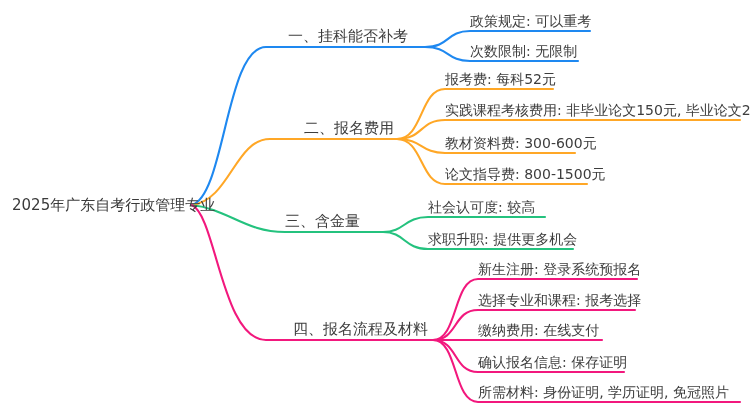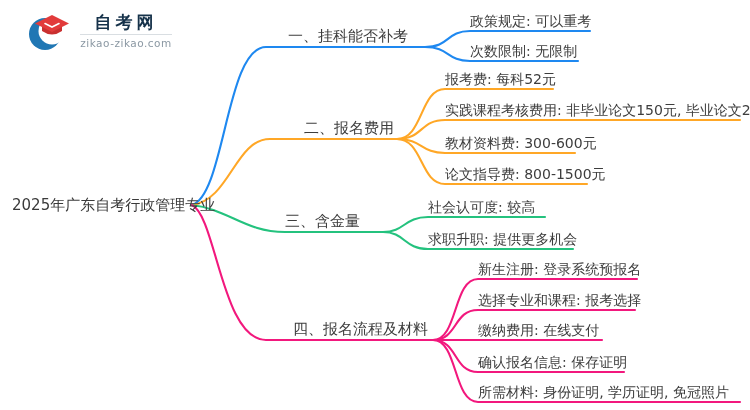--- a/index.html
+++ b/index.html
@@ -21,34 +21,20 @@
   .logo-col{display:flex;flex-direction:column;align-items:center;}
   .logo-title{font-size:17px;font-weight:bold;color:var(--logo_title);letter-spacing:4px;line-height:1.15;}
   .logo-divider{width:92px;height:1px;background:#d9dee2;margin:2px 0 2px 0;}
   .logo-domain{font-size:10.5px;color:var(--logo_sub);letter-spacing:0.5px;}
 </style>
 </head>
 <body>
 
 <div class="canvas">
 
-  <div class="logo">
-    <svg width="44" height="42" viewBox="0 0 44 42" aria-hidden="true">
-      <circle cx="17" cy="24" r="16" style="fill:var(--logo_blue)"></circle>
-      <circle cx="24" cy="21" r="13.5" fill="#ffffff"></circle>
-      <path d="M14,15 v6 q10,7 20,0 v-6 z" style="fill:var(--logo_red_dark)"></path>
-      <polygon points="24,5 41,13.5 24,22 7,13.5" style="fill:var(--logo_red)"></polygon>
-      <polyline points="17,13.5 24,17 31,13.5" fill="none" stroke="#ffffff" stroke-width="1.6" stroke-linecap="round"></polyline>
-    </svg>
-    <div class="logo-col">
-      <div class="logo-title">自考网</div>
-      <div class="logo-divider"></div>
-      <div class="logo-domain">zikao-zikao.com</div>
-    </div>
-  </div>
 
   <svg class="map" width="750" height="410" viewBox="0 0 750 410">
 
     <g>
       <path class="link b1" d="M192,205 C225,195 226,47 266,47 H425"></path>
       <path class="link b1" d="M425,47 C450,47 446,31 470,31 H590"></path>
       <path class="link b1" d="M425,47 C450,47 446,61 470,61 H578"></path>
       <text class="parent" x="288" y="41">一、挂科能否补考</text>
       <text class="node" x="470" y="26">政策规定: 可以重考</text>
       <text class="node" x="470" y="56">次数限制: 无限制</text>

